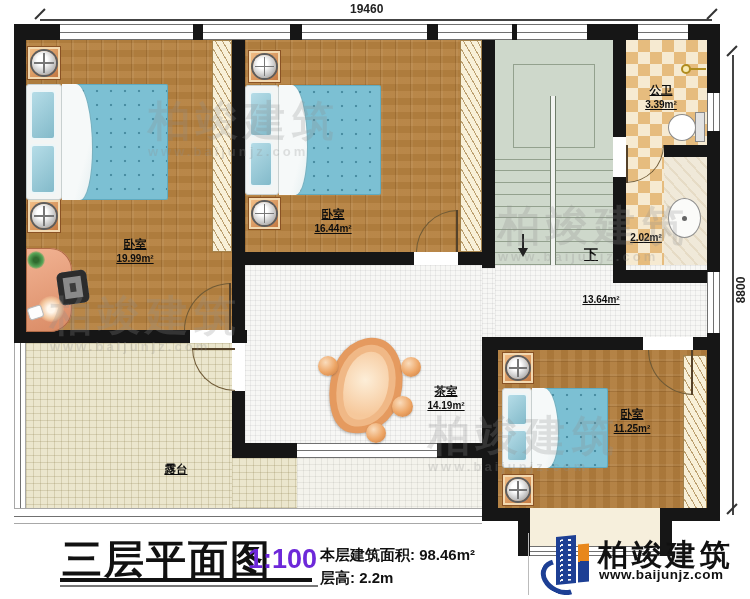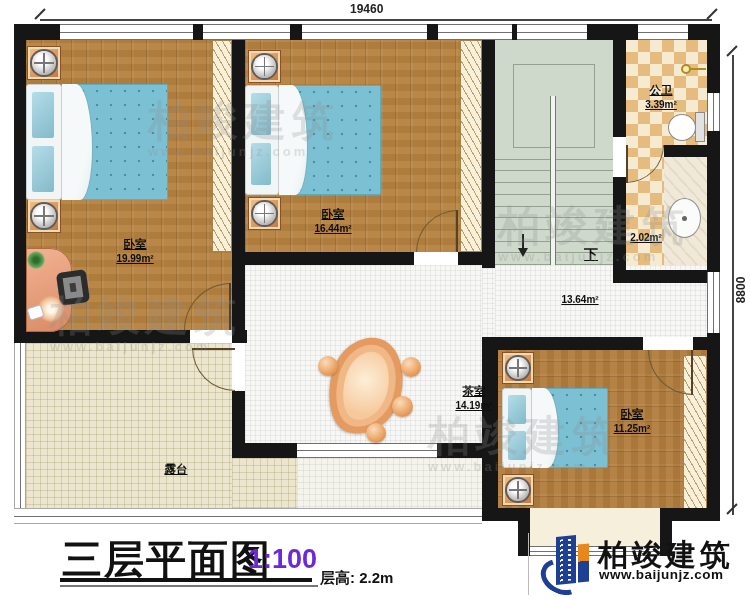--- a/index.html
+++ b/index.html
@@ -212,24 +212,24 @@
     <span>卧室</span><br>
     <span class="rarea">11.25m²</span>
   </div>
   <div class="rlabel" style="left:661px;top:84px;">
     <span>公卫</span><br>
     <span class="rarea">3.39m²</span>
   </div>
   <div class="rlabel rarea" style="left:646px;top:232px;">
     <span>2.02m²</span>
   </div>
-  <div class="rlabel rarea" style="left:580px;top:294px;">
+  <div class="rlabel rarea" style="left:601px;top:294px;">
     <span>13.64m²</span>
   </div>
-  <div class="rlabel" style="left:446px;top:385px;margin-left:28px;">
+  <div class="rlabel" style="left:446px;top:385px;">
     <span>茶室</span><br>
     <span class="rarea">14.19m²</span>
   </div>
   <div class="rlabel" style="left:176px;top:463px;">
     <span>露台</span>
   </div>
   <div class="rlabel" style="left:591px;top:246px;font-size:14px;">
     <span>下</span>
   </div>
 
@@ -256,20 +256,21 @@
   <div class="abs dim" style="left:350px;top:2px;">19460</div>
   <div class="abs" style="left:732px;top:55px;width:1.5px;height:460px;background:#444;"></div>
   <div class="tick" style="left:725px;top:50px;"></div>
   <div class="tick" style="left:725px;top:508px;"></div>
   <div class="abs dim" style="left:734px;top:320px;width:60px;text-align:center;transform:rotate(-90deg);transform-origin:0 0;">8800</div>
 
   <div class="abs" style="left:62px;top:532px;font-size:40px;font-weight:bold;color:#111;letter-spacing:2px;">三层平面图</div>
   <div class="abs" style="left:248px;top:544px;font-size:27px;font-weight:bold;color:#6d28d9;">1:100</div>
   <div class="abs" style="left:60px;top:578px;width:252px;height:4px;background:#111;"></div>
   <div class="abs" style="left:60px;top:585px;width:258px;height:1.5px;background:#777;"></div>
+  <div class="abs" style="left:320px;top:546px;font-size:15px;font-weight:bold;color:#111;">本层建筑面积: 98.46m²</div>
   <div class="abs" style="left:320px;top:569px;font-size:15px;font-weight:bold;color:#111;">层高: 2.2m</div>
   <div class="abs" style="left:528px;top:533px;width:1px;height:62px;background:#bbb;"></div>
 
   <div class="abs" style="left:540px;top:534px;width:52px;height:62px;">
     <div class="abs" style="left:0;top:26px;width:44px;height:34px;border-radius:50%;border:5px solid transparent;border-left:5px solid #1d3f94;border-bottom:5px solid #1d3f94;transform:rotate(25deg);box-sizing:border-box;"></div>
     <div class="abs" style="left:16px;top:2px;width:20px;height:48px;background:#1d3f94;transform:skewY(-6deg);">
       <div class="abs" style="left:4px;top:3px;width:3px;height:42px;background:repeating-linear-gradient(0deg, rgba(255,255,255,.95) 0 2px, transparent 2px 5px);"></div>
       <div class="abs" style="left:12px;top:3px;width:3px;height:42px;background:repeating-linear-gradient(0deg, rgba(255,255,255,.95) 0 2px, transparent 2px 5px);"></div>
     </div>
     <div class="abs" style="left:38px;top:10px;width:11px;height:38px;background:linear-gradient(180deg,#e8871b 0 45%,#1d3f94 45%);transform:skewY(-6deg);"></div>

